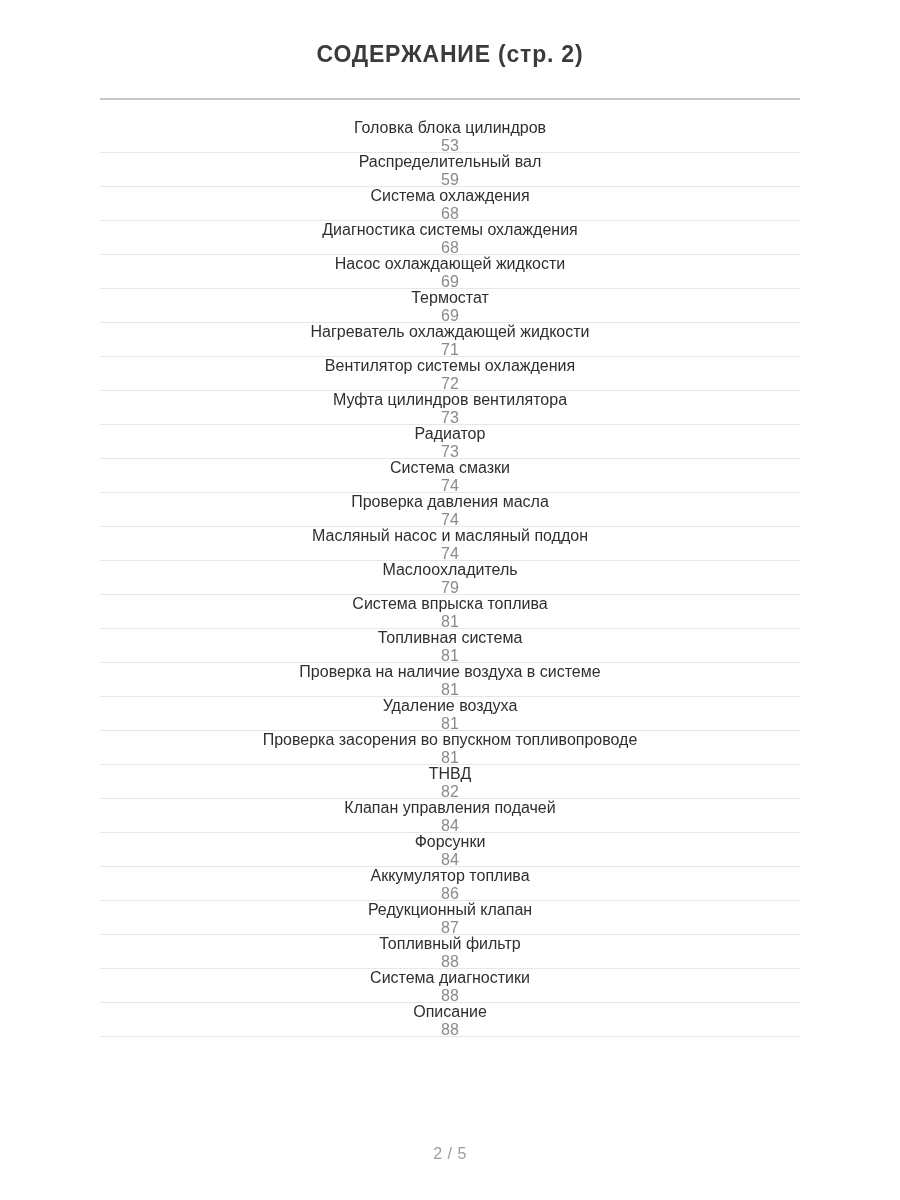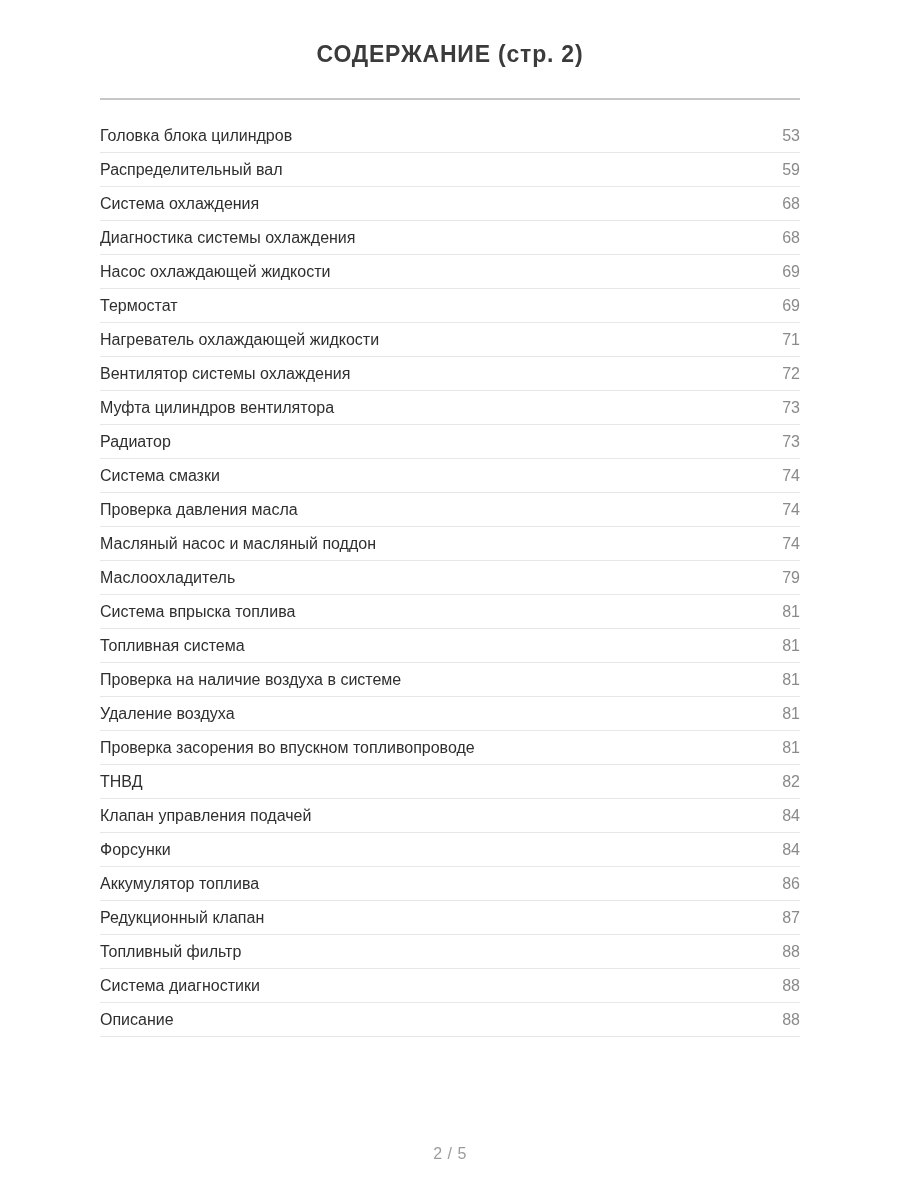--- a/index.html
+++ b/index.html
@@ -38,20 +38,21 @@
     margin-top: 19px;
   }
   .toc-row {
     box-sizing: border-box;
     height: 34px;
     display: flex;
     align-items: center;
     justify-content: space-between;
     border-bottom: 1px solid #e7e7e7;
     cursor: default;
+    flex-direction: column;
   }
   .toc-item-title {
     font-size: 16px;
     color: #2f2f2f;
     white-space: nowrap;
   }
   .toc-item-page {
     font-size: 16px;
     color: #8a8a8a;
     text-align: left;

